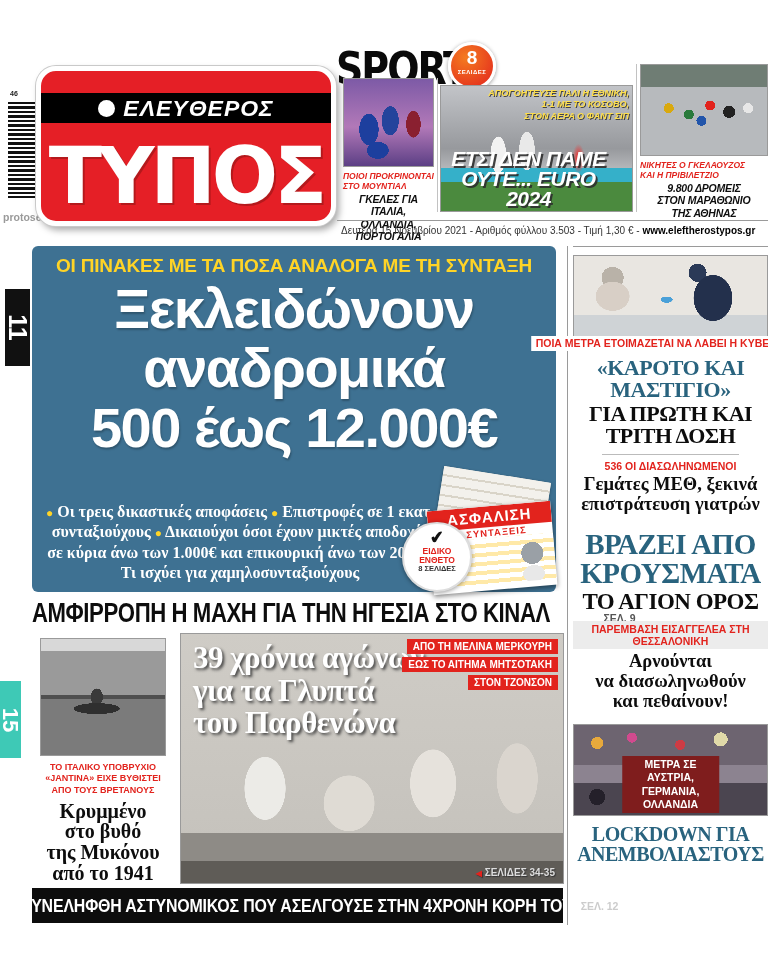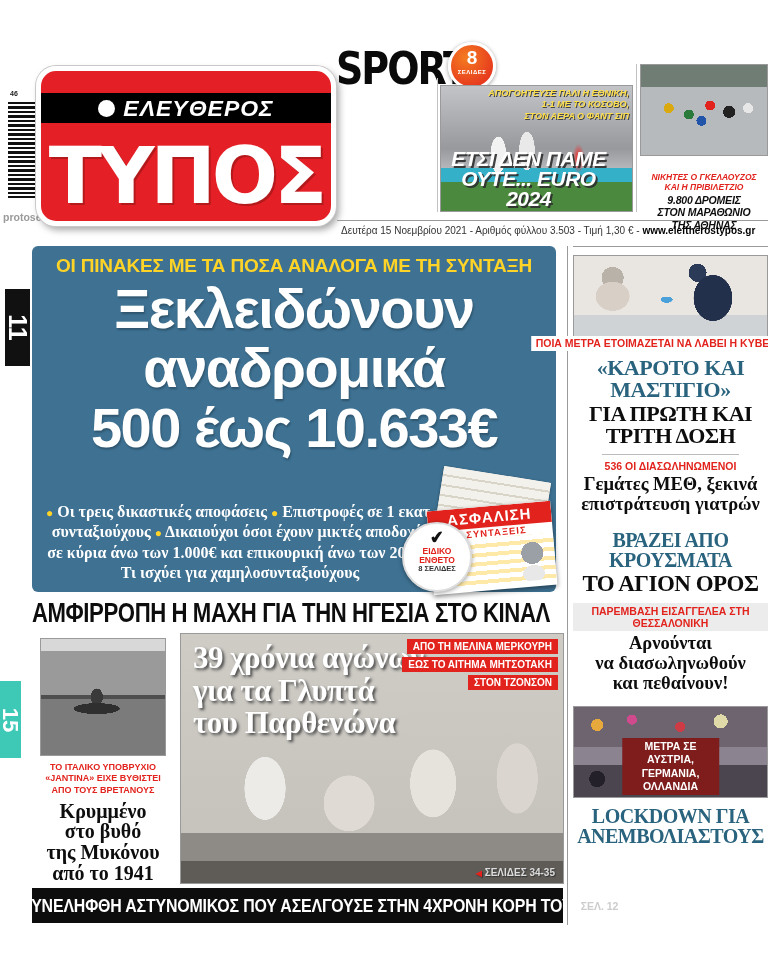--- a/index.html
+++ b/index.html
@@ -34,21 +34,21 @@
   
   .sports-title{position:absolute;left:336px;top:44px;font-family:"DejaVu Sans",sans-serif;
                 font-weight:900;font-size:38px;letter-spacing:-2px;color:#0a0a0a;transform:scaleY(1.15);transform-origin:top left;}
   .sports-badge{position:absolute;left:448px;top:42px;width:42px;height:42px;border-radius:50%;
                 background:radial-gradient(circle at 35% 30%,#f47b20,#e2231d);border:3px solid #fff;
                 box-shadow:0 1px 4px rgba(0,0,0,.4);color:#fff;text-align:center;}
   .sports-badge .n{font-size:19px;font-weight:900;line-height:22px;margin-top:2px;}
   .sports-badge .l{font-size:6px;font-weight:700;letter-spacing:.5px;}
   .vline{position:absolute;width:1px;background:#c2c2c2;}
   .photo{border:1px solid #9a9a9a;box-sizing:border-box;}
-  .sp-kick{color:#e2231d;font-style:italic;font-weight:900;font-size:8.5px;line-height:1.2;text-align:center;margin-top:16px;}
+  .sp-kick{color:#e2231d;font-style:italic;font-weight:900;font-size:8.5px;line-height:1.2;text-align:left;margin-top:4px;}
   .sp-head{color:#0d0d0d;font-style:italic;font-weight:900;font-size:10.5px;line-height:1.15;text-align:center;margin-top:2px;letter-spacing:-.2px;}
   .sp1{position:absolute;left:343px;top:78px;width:91px;}
   .sp1 .photo{width:91px;height:89px;
       background:radial-gradient(ellipse 16px 26px at 28% 58%,#1d3f9e 0 60%,transparent 61%),
                  radial-gradient(ellipse 14px 24px at 52% 48%,#24449c 0 60%,transparent 61%),
                  radial-gradient(ellipse 12px 22px at 78% 52%,#8a2030 0 60%,transparent 61%),
                  radial-gradient(ellipse 18px 14px at 38% 82%,#1d3f9e 0 60%,transparent 61%),
                  linear-gradient(180deg,#7d5aa6 0%,#b279b8 55%,#5c3f85 100%);}
   .sp2{position:absolute;left:440px;top:85px;width:193px;height:127px;}
   .sp2 .photo{position:absolute;inset:0;
@@ -216,20 +216,27 @@
     </div>
     <div class="logo-main">ΤΥΠΟΣ</div>
   </div>
 
   <div class="sports-title">SPORTS</div>
   <div class="sports-badge">
     <div class="n">8</div>
     <div class="l">ΣΕΛΙΔΕΣ</div>
   </div>
 
+  <div class="sp1">
+    <div class="photo"></div>
+    <div class="sp-kick pre">ΠΟΙΟΙ ΠΡΟΚΡΙΝΟΝΤΑΙ
+ΣΤΟ ΜΟΥΝΤΙΑΛ</div>
+    <div class="sp-head pre">ΓΚΕΛΕΣ ΓΙΑ ΙΤΑΛΙΑ,
+ΟΛΛΑΝΔΙΑ, ΠΟΡΤΟΓΑΛΙΑ</div>
+  </div>
   <div class="vline" style="left:437px;top:78px;height:134px;"></div>
 
   <div class="sp2">
     <div class="photo"></div>
     <div class="sp2-kick pre">ΑΠΟΓΟΗΤΕΥΣΕ ΠΑΛΙ Η ΕΘΝΙΚΗ,
 1-1 ΜΕ ΤΟ ΚΟΣΟΒΟ,
 ΣΤΟΝ ΑΕΡΑ Ο ΦΑΝΤ ΣΙΠ</div>
     <div class="sp2-head pre">ΕΤΣΙ ΔΕΝ ΠΑΜΕ
 ΟΥΤΕ... EURO 2024</div>
   </div>
@@ -244,21 +251,21 @@
 ΤΗΣ ΑΘΗΝΑΣ</div>
   </div>
 
   <div class="hline-top"></div>
   <div class="dateline"><span>Δευτέρα 15 Νοεμβρίου 2021 - Αριθμός φύλλου 3.503 - Τιμή 1,30 € - </span><b>www.eleftherostypos.gr</b></div>
 
   <div class="lead">
     <div class="lead-kick">ΟΙ ΠΙΝΑΚΕΣ ΜΕ ΤΑ ΠΟΣΑ ΑΝΑΛΟΓΑ ΜΕ ΤΗ ΣΥΝΤΑΞΗ</div>
     <div class="lead-head pre">Ξεκλειδώνουν
 αναδρομικά
-500 έως 10.633€</div>
+500 έως 12.000€</div>
     <div class="lead-bullets">
       <span class="dot">●</span>
       <span>Οι τρεις δικαστικές αποφάσεις</span>
       <span class="dot">●</span>
       <span>Επιστροφές σε 1 εκατ. συνταξιούχους</span>
       <span class="dot">●</span>
       <span>Δικαιούχοι όσοι έχουν μικτές αποδοχές σε κύρια άνω των 1.000€ και επικουρική άνω των 200€</span>
       <span class="dot">●</span>
       <span>Τι ισχύει για χαμηλοσυνταξιούχους</span>
     </div>
@@ -333,21 +340,21 @@
 ΜΑΣΤΙΓΙΟ»</div>
       <div class="rc-rest pre">ΓΙΑ ΠΡΩΤΗ ΚΑΙ
 ΤΡΙΤΗ ΔΟΣΗ</div>
       <hr class="rc-hr">
       <div class="rc-subkick">536 ΟΙ ΔΙΑΣΩΛΗΝΩΜΕΝΟΙ</div>
       <div class="rc-subhead pre">Γεμάτες ΜΕΘ, ξεκινά
 επιστράτευση γιατρών</div>
     </div>
 
     <div style="margin-top:12px;">
-      <div class="rc-accent pre" style="margin-top:15px;font-size:20px;">ΒΡΑΖΕΙ ΑΠΟ
+      <div class="rc-accent pre" style="margin-top:15px;font-size:29px;">ΒΡΑΖΕΙ ΑΠΟ
 ΚΡΟΥΣΜΑΤΑ</div>
       <div class="rc-rest" style="font-size:23px;">ΤΟ ΑΓΙΟΝ ΟΡΟΣ</div>
       <div class="rc-subkick band">ΠΑΡΕΜΒΑΣΗ ΕΙΣΑΓΓΕΛΕΑ ΣΤΗ ΘΕΣΣΑΛΟΝΙΚΗ</div>
       <div class="rc-subhead pre">Αρνούνται
 να διασωληνωθούν
 και πεθαίνουν!</div>
     </div>
 
     <div style="margin-top:12px;">
       <div class="rc-photo">

